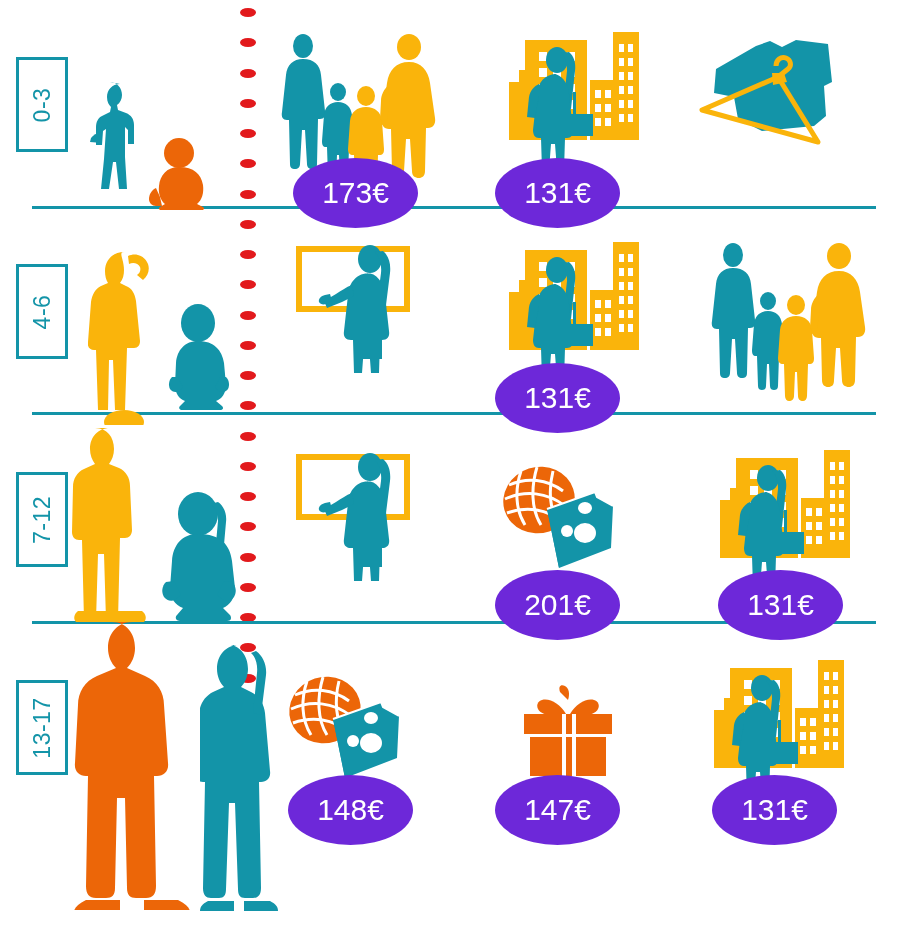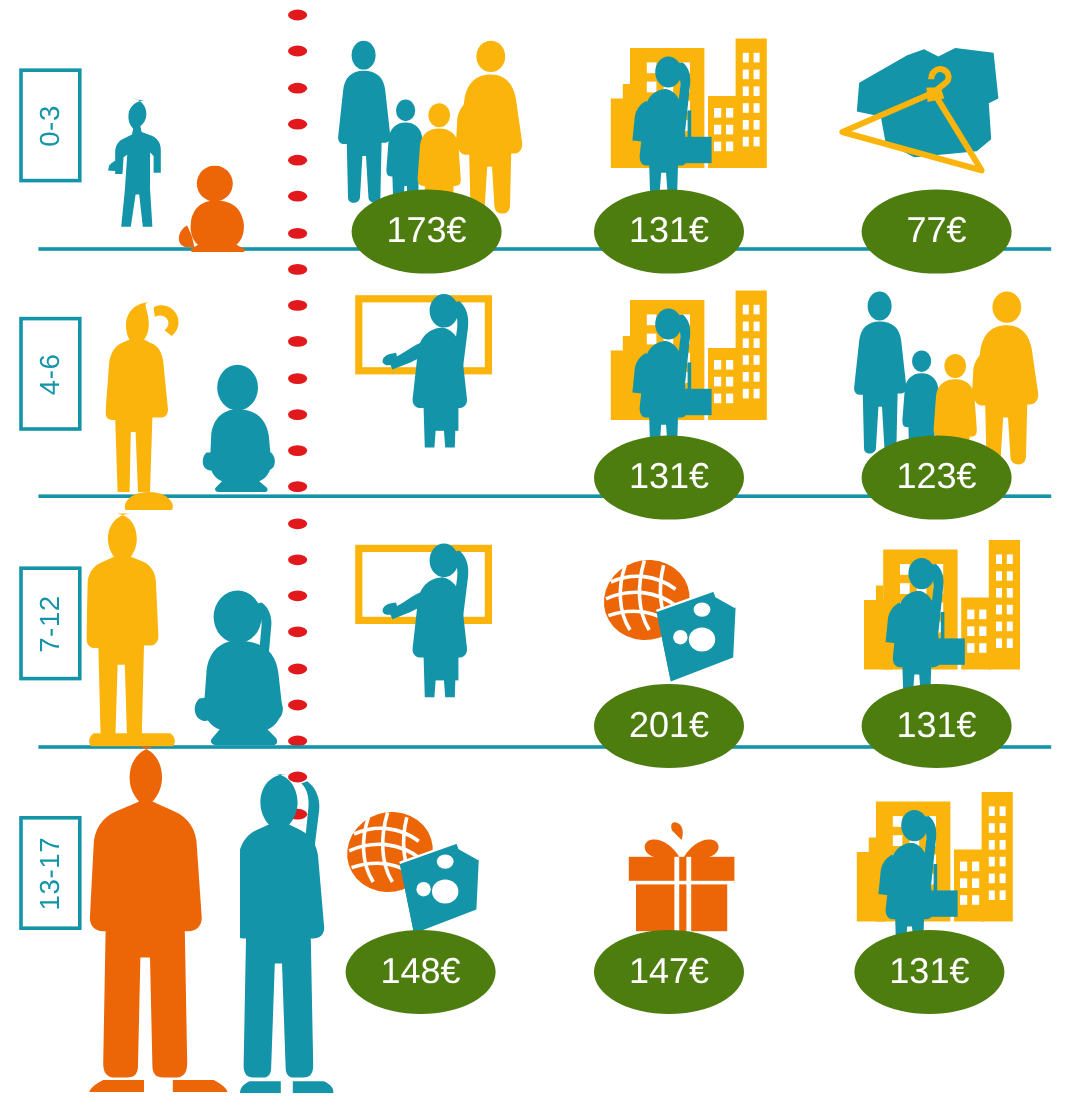--- a/index.html
+++ b/index.html
@@ -17,21 +17,21 @@
   
   .age-box{position:absolute;width:52px;height:95px;border:3px solid #1394a8;
     background:#fff;box-sizing:border-box;}
   .age-box span{position:absolute;left:50%;top:50%;
     transform:translate(-50%,-50%) rotate(-90deg);
     white-space:nowrap;color:#1394a8;font-size:23px;letter-spacing:.5px;
     font-family:"Liberation Sans",sans-serif;}
 
   
   .bubble{position:absolute;width:125px;height:70px;border-radius:50%;
-    background:#4d7c0f;display:flex;align-items:center;justify-content:center;}
+    background:#6d28d9;display:flex;align-items:center;justify-content:center;}
   .bubble b{color:#ffffff;font-weight:normal;font-size:30px;letter-spacing:0px;
     font-family:"Liberation Sans",sans-serif;}
 
   
   .art{position:absolute;}
   .art svg{display:block;overflow:visible;}
 
   .left-art{position:absolute;}
 </style>
 </head>
@@ -230,23 +230,20 @@
   </div>
 
   <div class="art" style="left:698px;top:38px;">
     <svg width="140" height="125" viewBox="0 0 140 125">
       <path fill="#1394a8" d="M58 8l14-5 12 6 14-7 32 4 4 38 -8 4 2 30 -12 10 -52 5 -24-12 -4-22 -20-4 2-24z"></path>
       <path fill="none" stroke="#fab40b" stroke-width="5" stroke-linejoin="round" d="M78 28c0-6 5-10 10-8 5 2 6 8 2 11l-10 8"></path>
       <path fill="none" stroke="#fab40b" stroke-width="5" stroke-linejoin="round" d="M80 39L4 72l116 32z"></path>
       <path fill="#fab40b" d="M74 35l12 0 3 9 -14 3z"></path>
     </svg>
   </div>
-  <div class="bubble" style="left:718px;top:158px;">
-    <b>77€</b>
-  </div>
 
   <div class="art" style="left:297px;top:243px;">
     <svg width="122" height="130" viewBox="0 0 122 130">
       <rect x="2" y="6" width="108" height="60" fill="none" stroke="#fab40b" stroke-width="6"></rect>
       <g fill="#1394a8">
         <ellipse cx="73" cy="16" rx="12" ry="14"></ellipse>
         <path d="M86 8c6 5 8 13 7 22l-5 40 -9-2 5-38c1-9-2-17-6-21z"></path>
         <path d="M73 30c-13 0-21 9-22 22l-4 36c-1 6 2 9 7 9l2 0 1 33 8 0 2-27 5 0 2 27 8 0 1-33 2 0c5 0 8-3 7-9l-4-36c-1-13-9-22-18-22z"></path>
         <path d="M55 42c-6 2-11 6-16 9l-12 7 3 7 15-6 12-6z"></path>
         <path d="M28 52c-4 1-7 4-6 7 1 2 4 3 7 2l6-3 -2-7z"></path>
@@ -323,23 +320,20 @@
       <g fill="#fab40b">
         <ellipse cx="90" cy="62" rx="9" ry="10"></ellipse>
         <path d="M90 73c-9 0-15 5-16 14l-2 28c0 4 2 6 5 6l1 0 1 32c0 3 2 5 4 5 3 0 5-2 5-5l1-24 2 0 1 24c0 3 2 5 5 5 2 0 4-2 4-5l1-32 1 0c4 0 5-2 5-6l-2-28c-1-9-7-14-16-14z"></path>
         <path d="M104 84l16-6 3 6-17 7z"></path>
         <ellipse cx="133" cy="13" rx="12" ry="13"></ellipse>
         <path d="M133 28c-13 0-20 8-22 21l-5 36c-1 6 2 10 7 10l2 0 1 42c0 5 3 7 6 7 4 0 6-2 6-7l2-32 4 0 2 32c0 5 3 7 7 7 3 0 6-2 6-7l1-43 2 0c5 0 8-4 7-10l-5-35c-2-13-9-21-21-21z"></path>
         <path d="M112 52c-4 3-7 9-7 15l-1 18 7 1 3-20z"></path>
       </g>
     </svg>
   </div>
-  <div class="bubble" style="left:718px;top:363px;">
-    <b>123€</b>
-  </div>
 
   <div class="art" style="left:297px;top:451px;">
     <svg width="122" height="130" viewBox="0 0 122 130">
       <rect x="2" y="6" width="108" height="60" fill="none" stroke="#fab40b" stroke-width="6"></rect>
       <g fill="#1394a8">
         <ellipse cx="73" cy="16" rx="12" ry="14"></ellipse>
         <path d="M86 8c6 5 8 13 7 22l-5 40 -9-2 5-38c1-9-2-17-6-21z"></path>
         <path d="M73 30c-13 0-21 9-22 22l-4 36c-1 6 2 9 7 9l2 0 1 33 8 0 2-27 5 0 2 27 8 0 1-33 2 0c5 0 8-3 7-9l-4-36c-1-13-9-22-18-22z"></path>
         <path d="M55 42c-6 2-11 6-16 9l-12 7 3 7 15-6 12-6z"></path>
         <path d="M28 52c-4 1-7 4-6 7 1 2 4 3 7 2l6-3 -2-7z"></path>

